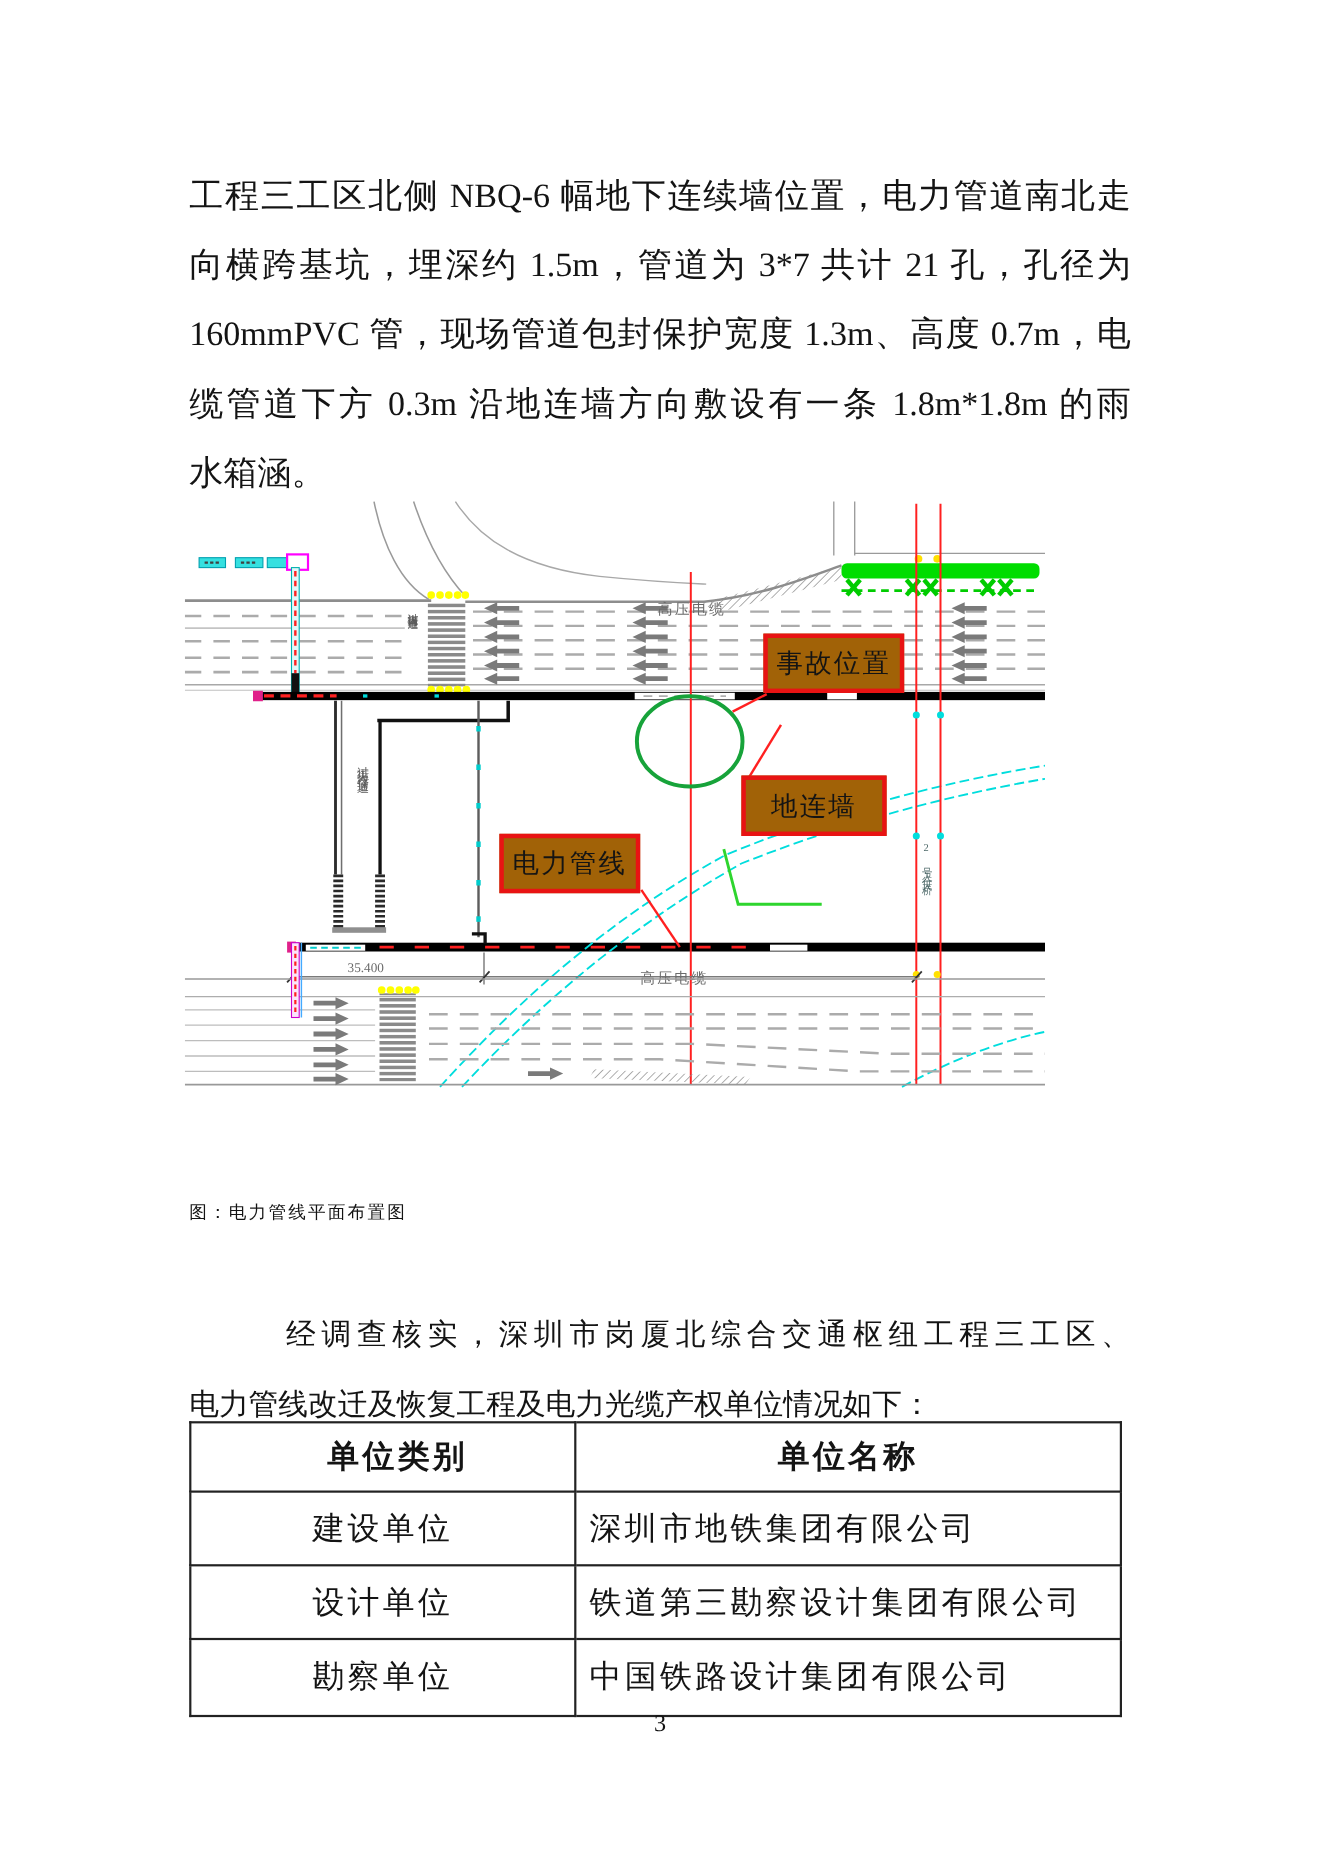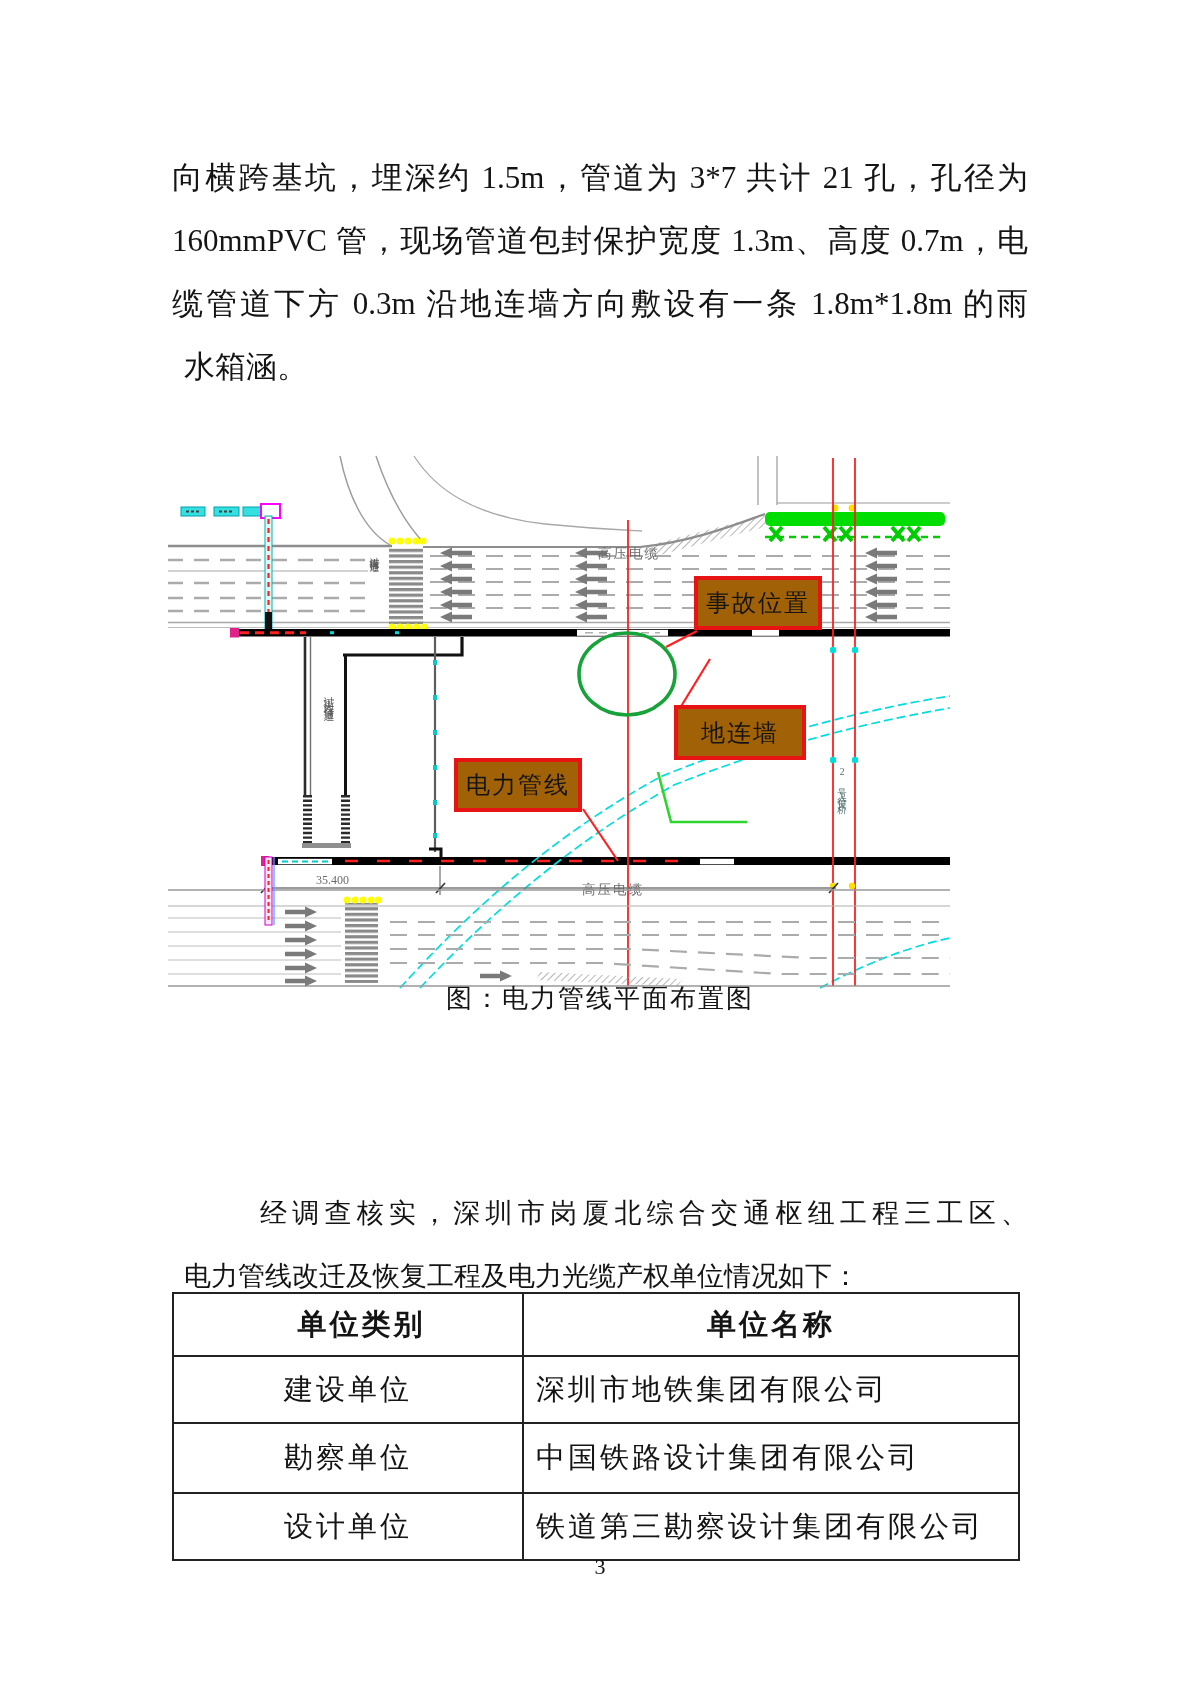--- a/index.html
+++ b/index.html
@@ -1,23 +1,23 @@
 <!DOCTYPE html>
 <html><head>
 <meta charset="utf-8">
 <style>
   html,body{margin:0;padding:0;background:#e8e8e8;}
   .page{position:relative;width:1199px;height:1696px;background:#ffffff;margin:0 auto;
         font-family:"Liberation Serif",serif;color:#141414;overflow:hidden;}
   
   .intro{position:absolute;left:172px;top:146px;width:856px;font-size:31px;line-height:63px;}
   .jline{text-align:justify;text-align-last:justify;white-space:nowrap0;}
-  .lline{text-align:left;margin-left:12px;}
-  .caption{position:absolute;left:172px;top:981px;width:856px;text-align:center;
-           font-size:26px;letter-spacing:2px;}
+  .lline{text-align:left;}
+  .caption{position:absolute;left:172px;top:1092px;width:856px;
+           font-size:16px;letter-spacing:2px;}
   .heading{position:absolute;left:172px;top:1112px;width:900px;padding-left:66px;
            font-family:"Liberation Sans",sans-serif;font-weight:bold;font-size:30px;letter-spacing:2px;}
   .para{position:absolute;left:172px;top:1182px;width:856px;font-size:27px;line-height:63px;}
   .para .indent{text-indent:88px;}
   
   .orgtable{position:absolute;left:172px;top:1292px;width:848px;border-collapse:collapse;
             font-size:29px;}
   .orgtable td,.orgtable th{border:2px solid #222;vertical-align:middle;}
   .orgtable th{font-family:"Liberation Sans",sans-serif;font-weight:bold;height:59px;
                text-align:center;letter-spacing:3px;}
@@ -32,20 +32,21 @@
            font-family:"Liberation Serif",serif;box-sizing:border-box;}
   .vtext{position:absolute;writing-mode:vertical-rl;text-orientation:upright;
          font-family:"Liberation Serif",serif;color:#5a5a5a;}
 </style>
 </head>
 <body>
 
 <div class="page">
 
   <div class="intro">
+    <div class="jline">工程三工区北侧 NBQ-6 幅地下连续墙位置，电力管道南北走</div>
     <div class="jline">向横跨基坑，埋深约 1.5m，管道为 3*7 共计 21 孔，孔径为</div>
     <div class="jline">160mmPVC 管，现场管道包封保护宽度 1.3m、高度 0.7m，电</div>
     <div class="jline">缆管道下方 0.3m 沿地连墙方向敷设有一条 1.8m*1.8m 的雨</div>
     <div class="lline">水箱涵。</div>
   </div>
 
   <div class="diagram">
     <svg width="782" height="535" viewBox="168 455 782 535">
       <defs>
         <pattern id="zebra" width="8" height="5.6" patternUnits="userSpaceOnUse">
@@ -296,24 +297,24 @@
     <tbody>
         <tr>
       <th style="width:319px;padding-left:28px;">单位类别</th>
       <th>单位名称</th>
     </tr>
     <tr>
       <td class="c1">建设单位</td>
       <td class="c2">深圳市地铁集团有限公司</td>
     </tr>
     <tr>
+      <td class="c1">设计单位</td>
+      <td class="c2">铁道第三勘察设计集团有限公司</td>
+    </tr>
+    <tr>
       <td class="c1" style="height:66px;">勘察单位</td>
       <td class="c2">中国铁路设计集团有限公司</td>
     </tr>
-    <tr>
-      <td class="c1">设计单位</td>
-      <td class="c2">铁道第三勘察设计集团有限公司</td>
-    </tr>
   </tbody>
     </table>
 
   <div class="pagenum">3</div>
 </div>
 
 </body></html>

